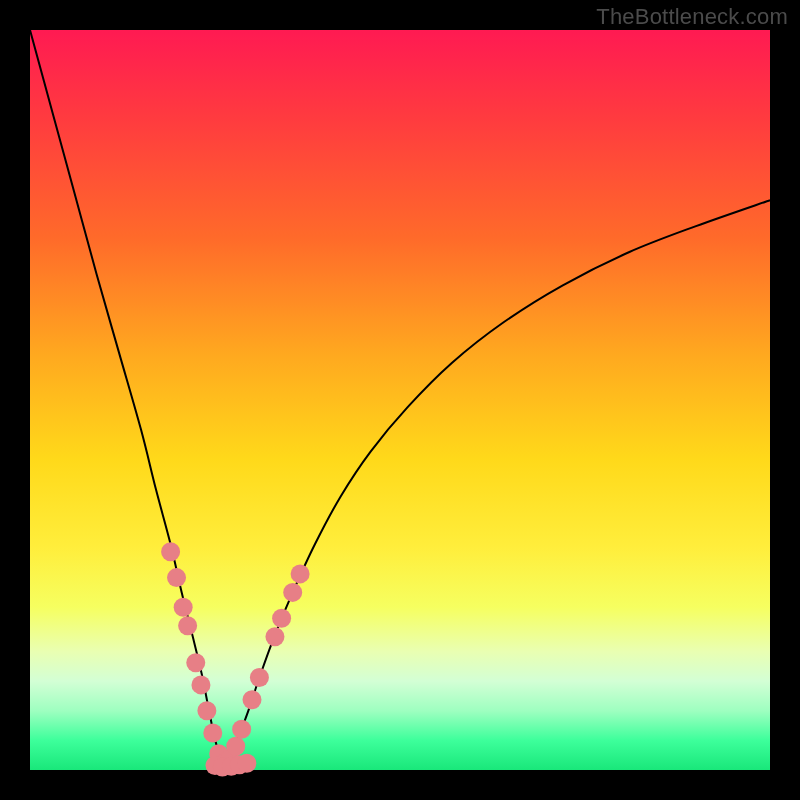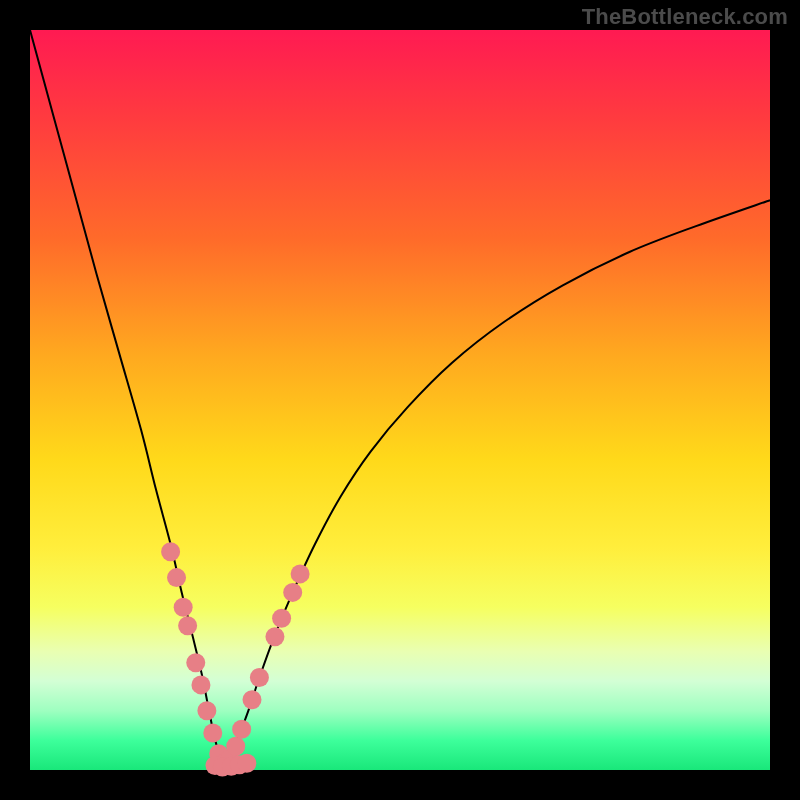--- a/index.html
+++ b/index.html
@@ -36,21 +36,21 @@
       #9effc0 92%,
       #3dff9b 96%,
       #19e77a 100%);
   }
   .watermark {
     position: absolute;
     top: 4px;
     right: 12px;
     color: #4b4b4b;
     font-size: 22px;
-    font-weight: 700;
+    font-weight: 400;
     letter-spacing: 0.2px;
     user-select: none;
   }
   svg.overlay {
     position: absolute;
     left: 0;
     top: 0;
     width: 740px;
     height: 740px;
     overflow: visible;

